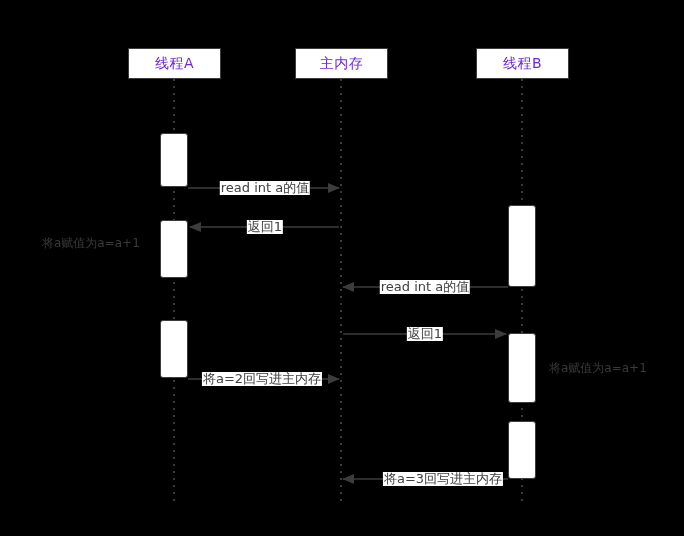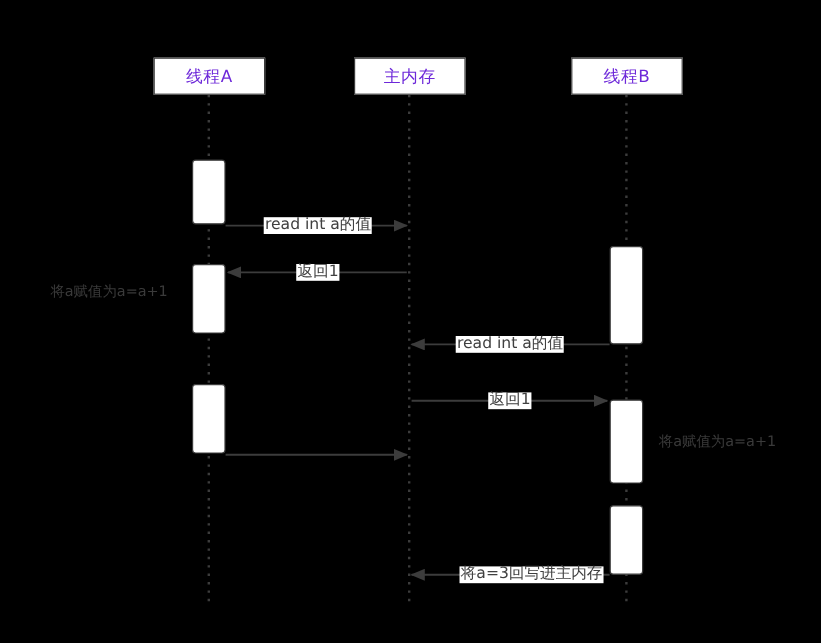--- a/index.html
+++ b/index.html
@@ -113,18 +113,19 @@
   <div class="activation" style="left:160px; top:220px; width:28px; height:58px;"></div>
   <div class="activation" style="left:160px; top:320px; width:28px; height:58px;"></div>
   <div class="activation" style="left:508px; top:205px; width:28px; height:82px;"></div>
   <div class="activation" style="left:508px; top:333px; width:28px; height:70px;"></div>
   <div class="activation" style="left:508px; top:421px; width:28px; height:58px;"></div>
 
   <div class="msg-label" style="left:265px; top:181px;">read int a的值</div>
   <div class="msg-label" style="left:265px; top:220px;">返回1</div>
   <div class="msg-label" style="left:425px; top:280px;">read int a的值</div>
   <div class="msg-label" style="left:425px; top:327px;">返回1</div>
+  <div class="msg-label" style="left:262px; top:372px;">将a=2回写进主内存</div>
   <div class="msg-label" style="left:424px; top:472px;margin-left:19px;">将a=3回写进主内存</div>
 
   <div class="note-label" style="left:42px; top:236px;">将a赋值为a=a+1</div>
   <div class="note-label" style="left:549px; top:361px;">将a赋值为a=a+1</div>
 
 </div>
 
 </body></html>

